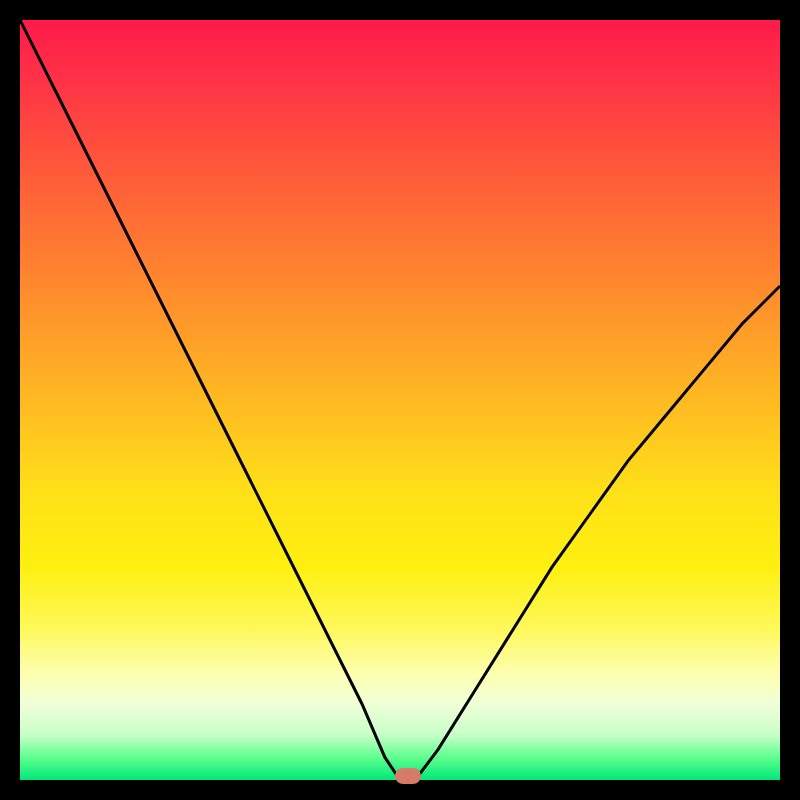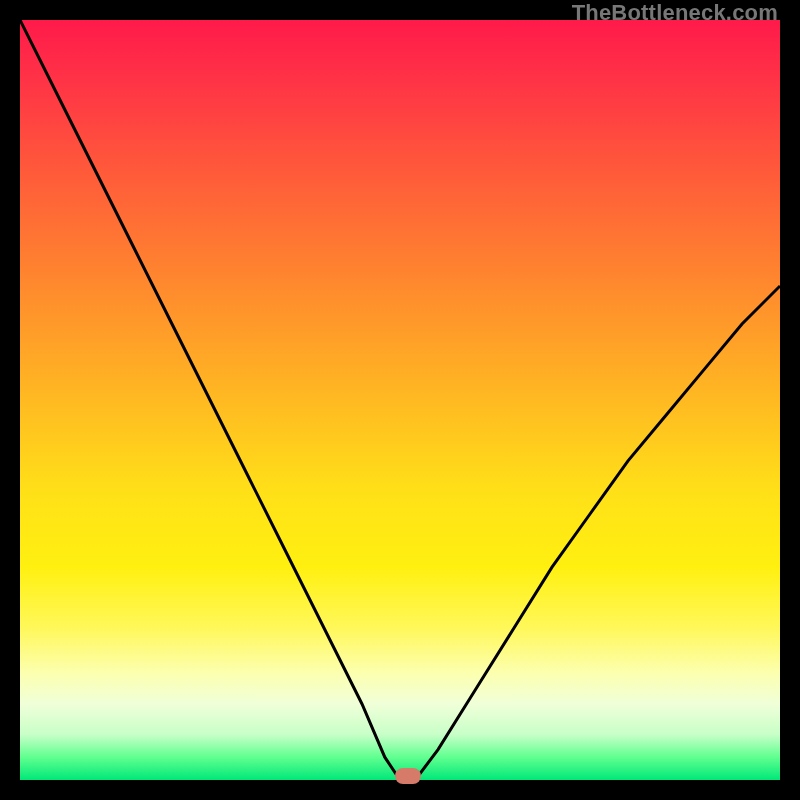--- a/index.html
+++ b/index.html
@@ -65,14 +65,13 @@
 </head>
 <body>
 
 <div class="chart-container">
   <div class="plot-area">
     <svg class="curve-svg" viewBox="0 0 760 760" preserveAspectRatio="none">
       <path fill="none" stroke="#000" stroke-width="3" d="M0.0 0.0 L38.0 76.0 L76.0 152.0 L114.0 228.0 L152.0 304.0 L190.0 380.0 L228.0 456.0 L266.0 532.0 L304.0 608.0 L342.0 684.0 L364.8 737.2 L380.0 760.0 L395.2 760.0 L418.0 729.6 L456.0 668.8 L494.0 608.0 L532.0 547.2 L570.0 494.0 L608.0 440.8 L646.0 395.2 L684.0 349.6 L722.0 304.0 L760.0 266.0"></path>
     </svg>
     <div class="marker" style="left: 374.6px; top: 748px; background: rgb(214, 122, 106);"></div>
   </div>
-  <div class="watermark">TheBottleneck.com</div>
 </div>
 
 </body></html>

